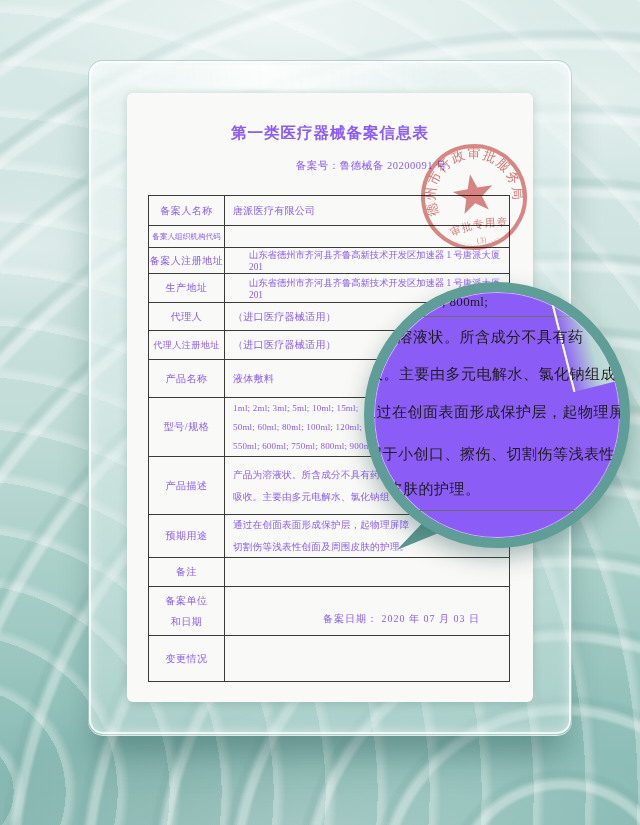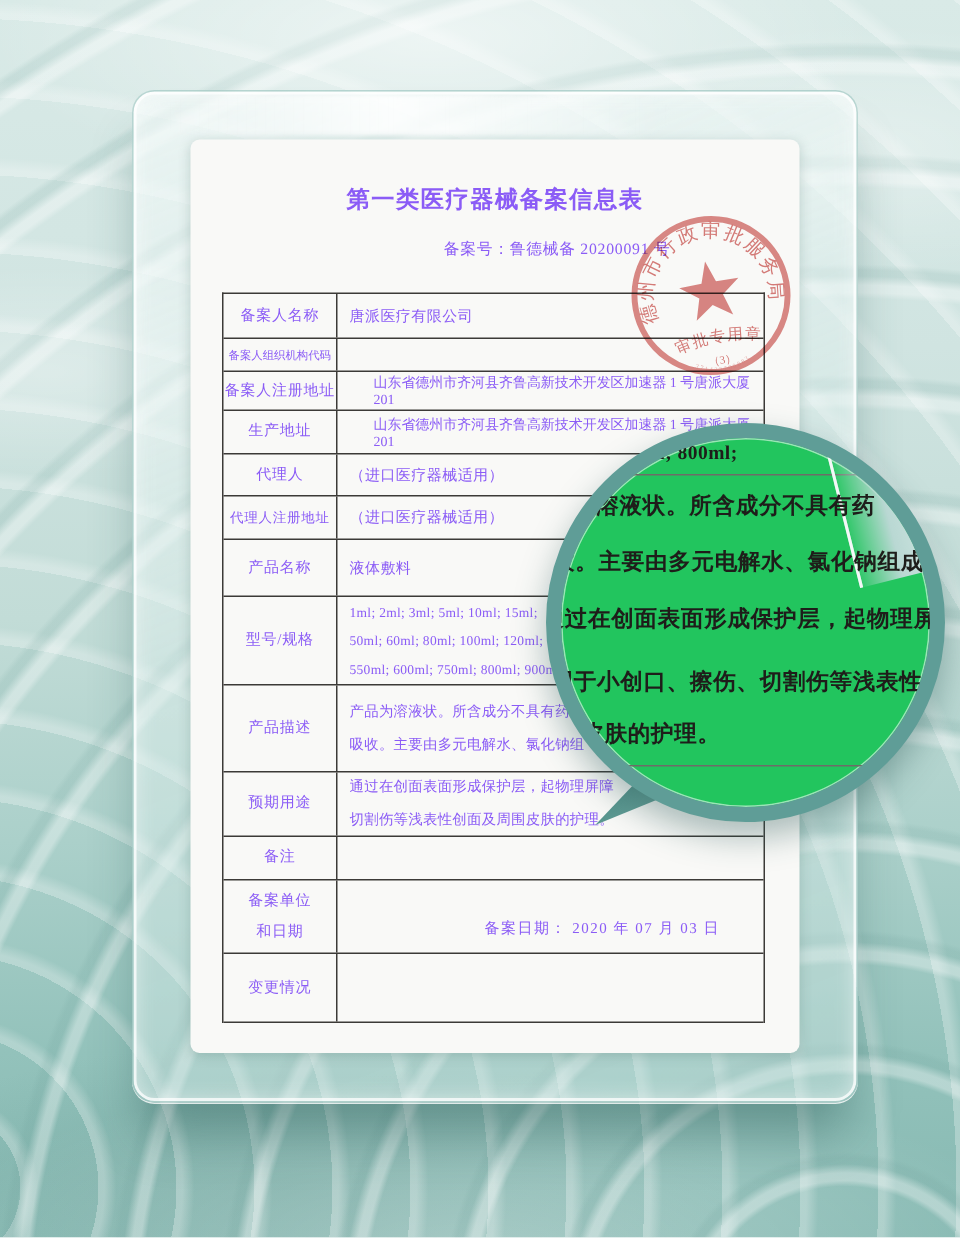--- a/index.html
+++ b/index.html
@@ -86,23 +86,23 @@
   .mag-tail{
     position:absolute;left:396px;top:508px;width:42px;height:42px;
     background:linear-gradient(135deg,#47867f,#6ba69f);
     clip-path:polygon(2% 100%, 95% 2%, 100% 60%);
     z-index:5;
   }
   .magnifier{
     position:absolute;left:364px;top:282px;width:266px;height:266px;
     box-sizing:border-box;border-radius:50%;
     border:10px solid #5f9d97;
-    background:#22c55e;
+    background:#8b5cf6;
     box-shadow:0 10px 22px rgba(42,88,83,.38), inset 0 0 0 1px rgba(255,255,255,.55);
-    overflow:hidden;z-index:6;font-weight:bold;
+    overflow:hidden;z-index:6;
   }
   .mag-inner{position:absolute;inset:0;font-size:15px;color:#1e1d1a;letter-spacing:.5px;}
   .mag-line{position:absolute;white-space:nowrap;}
   .mag-l0{left:22px;top:2px;font-size:13px;letter-spacing:.3px;}
   .mag-l1{left:8px;top:36px;}
   .mag-l2{left:-6px;top:73px;}
   .mag-l3{left:-13px;top:111px;}
   .mag-l4{left:-7px;top:153px;}
   .mag-l5{left:-2px;top:188px;}
   .mag-rule{position:absolute;left:-10px;right:0;height:1.3px;background:#6e6c68;}

